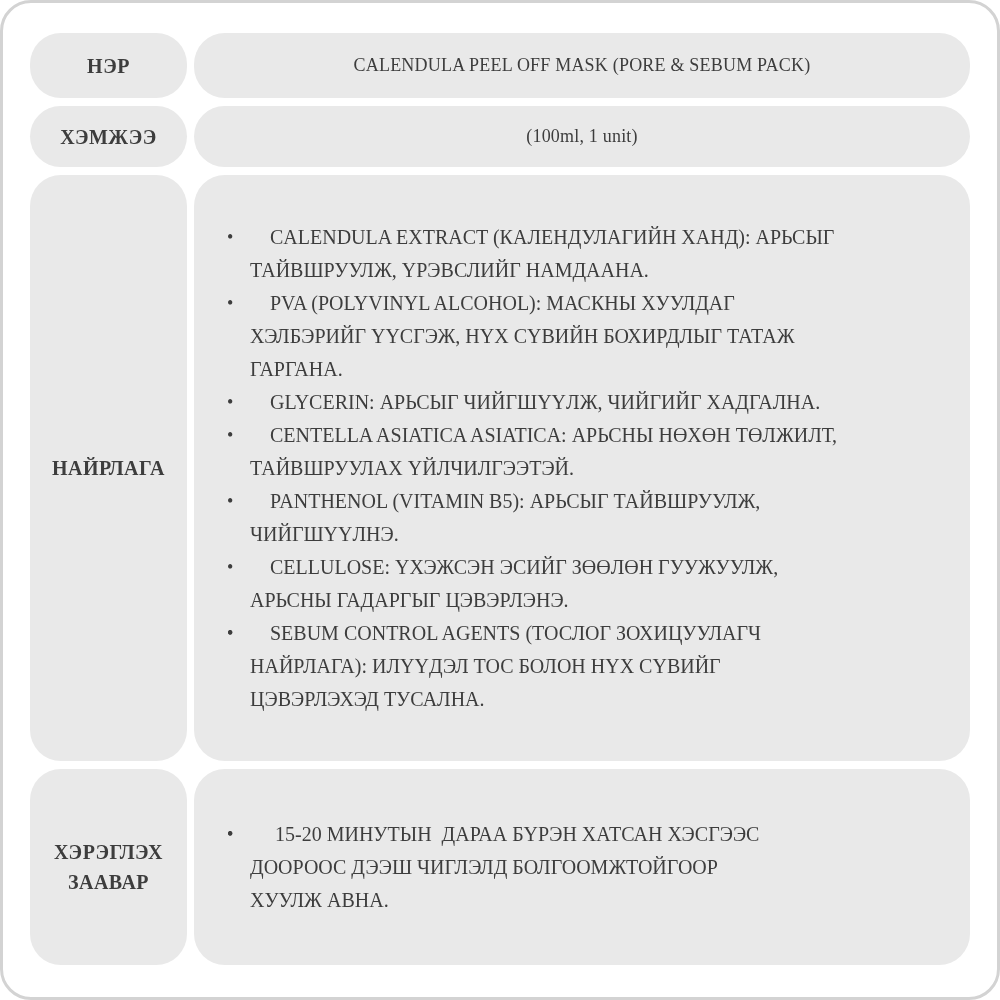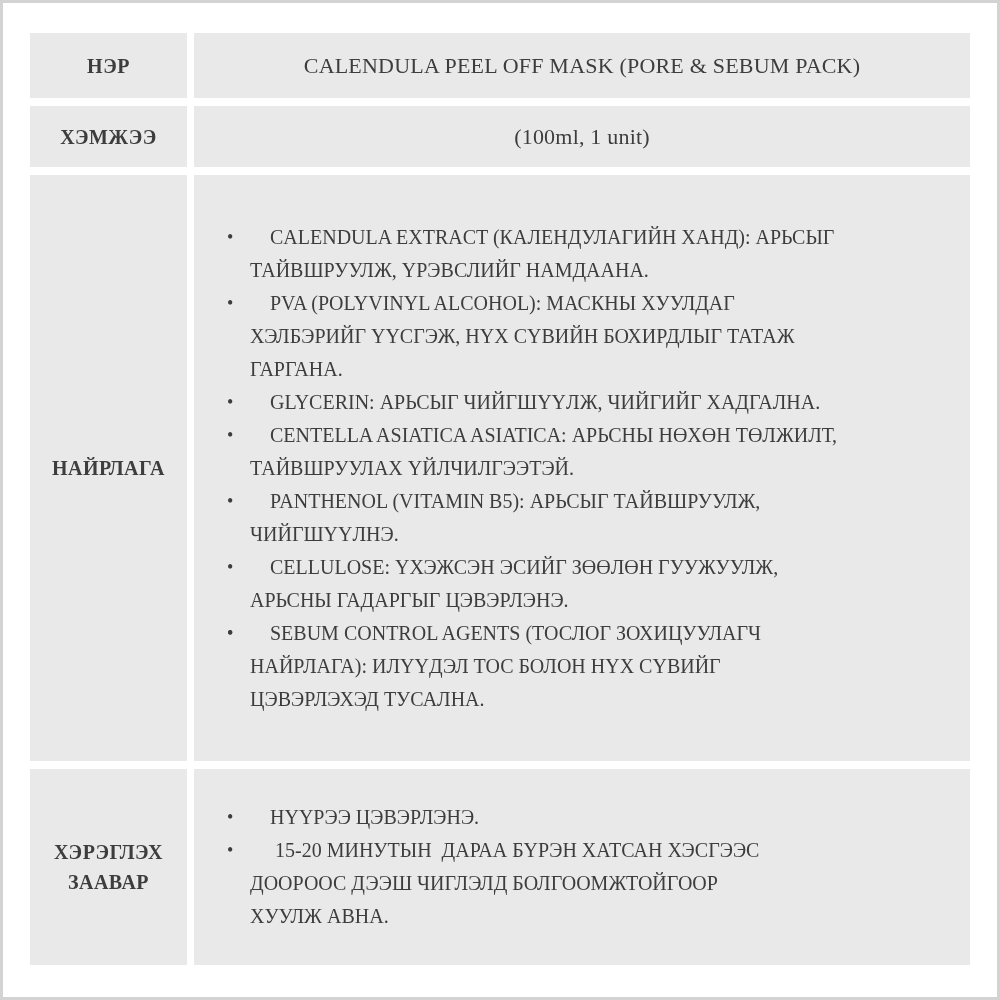--- a/index.html
+++ b/index.html
@@ -1,21 +1,21 @@
 <!DOCTYPE html>
 <html style="--page-bg: #ffffff; --cell-bg: #e9e9e9; --text: #3d3d3d; --frame-border: #d3d3d3;"><head>
 <meta charset="utf-8">
 <style>
   :root {
     --page-bg: #ffffff;
     --cell-bg: #e9e9e9;
     --text: #3d3d3d;
     --frame-border: #d3d3d3;
   }
-  * { margin: 0; padding: 0; box-sizing: border-box; }
+  * { margin: 0; padding: 0; box-sizing: border-box; border-radius: 31px; }
   html, body {
     width: 1000px; height: 1000px;
     background: var(--page-bg);
     font-family: "Liberation Serif", "DejaVu Serif", serif;
     color: var(--text);
     overflow: hidden;
   }
   .page-frame {
     position: absolute;
     inset: 0;
@@ -42,21 +42,21 @@
     text-align: center;
     font-weight: 700;
     font-size: 20px;
     line-height: 30px;
     letter-spacing: 0.5px;
     padding: 0 14px;
   }
   .value-cell-center {
     justify-content: center;
     text-align: right;
-    font-size: 22px;
+    font-size: 18px;
     letter-spacing: 0.2px;
   }
   .value-cell-list {
     justify-content: flex-start;
     padding: 10px 20px 10px 0;
   }
   ul.bullet-list {
     list-style: none;
     padding-left: 56px;
     font-size: 20px;
@@ -107,20 +107,20 @@
         <li><span class="bullet">•</span></li>
         <li><span class="bullet">•</span><span class="item-text">SEBUM CONTROL AGENTS (ТОСЛОГ ЗОХИЦУУЛАГЧ
 НАЙРЛАГА): ИЛҮҮДЭЛ ТОС БОЛОН НҮХ СҮВИЙГ
 ЦЭВЭРЛЭХЭД ТУСАЛНА.</span></li>
       </ul>
   </div>
 
   <div class="cell label-cell">ХЭРЭГЛЭХ ЗААВАР</div>
   <div class="cell value-cell-list">
     <ul class="bullet-list">
-        <li><span class="bullet">•</span><span class="item-text">НҮҮРЭЭ ЦЭВЭРЛЭНЭ.</span></li>
+        <li><span class="bullet">•</span></li>
         <li><span class="bullet">•</span><span class="item-text"> 15-20 МИНУТЫН  ДАРАА БҮРЭН ХАТСАН ХЭСГЭЭС
 ДООРООС ДЭЭШ ЧИГЛЭЛД БОЛГООМЖТОЙГООР
 ХУУЛЖ АВНА.</span></li>
       </ul>
   </div>
 
 </div>
 
 </body></html>

